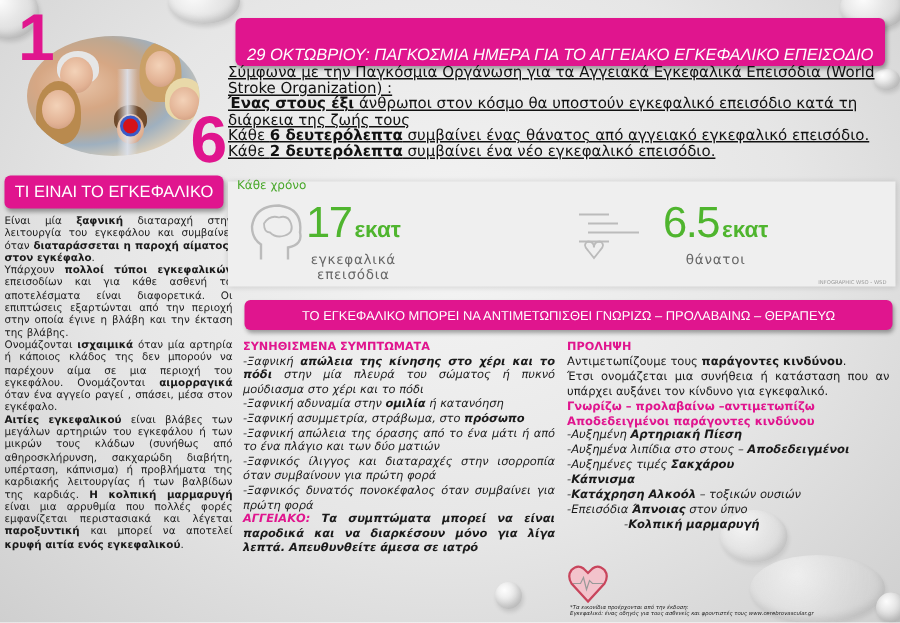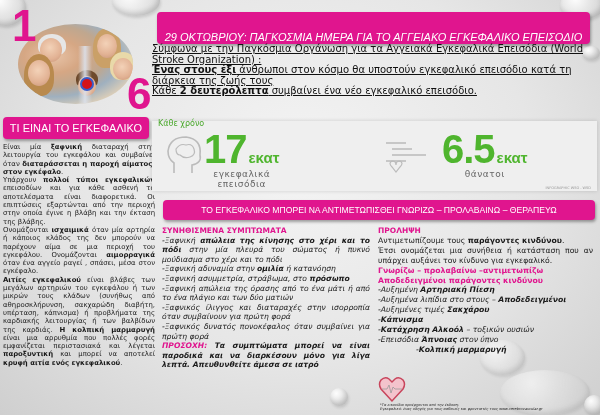--- a/index.html
+++ b/index.html
@@ -38,21 +38,21 @@
   
   .top-banner { left: 157px; top: 12px; width: 433px; height: 32px; font-size: 11px; line-height: 13px; font-style: italic; padding-top: 19px; }
   .intro { position: absolute; left: 152px; top: 44px; width: 440px; font-size: 10px; line-height: 10.6px; color: #111; text-decoration: underline; }
   .intro p { margin: 0; }
 
   
   .stats { position: absolute; left: 152px; top: 121px; width: 445px; height: 70px;
     background: #efefef; box-shadow: 0 0 4px rgba(0,0,0,0.15); }
   .every-year { position: absolute; left: 6px; top: -2px; font-size: 8px; color: #4aa82c; }
   .stat { position: absolute; top: 8px; }
-  .stat-num { font-family: "Liberation Sans", sans-serif; font-weight: bold; color: #4fb52e; font-size: 40px; line-height: 40px; letter-spacing: -1px; }
+  .stat-num { font-family: "Liberation Sans", sans-serif; font-weight: normal; color: #4fb52e; font-size: 29px; line-height: 40px; letter-spacing: -1px; }
   .stat-unit { font-family: "Liberation Sans", sans-serif; color: #4fb52e; font-size: 15px; font-weight: bold; margin-left: 2px; }
   .stat-label { font-size: 9px; color: #666; text-align: center; line-height: 10px; letter-spacing: 0.5px; }
   .credit { position: absolute; right: 6px; bottom: 1px; font-size: 3.5px; color: #999; }
   .outline-icon { position: absolute; }
 
   
   .mid-banner { left: 163px; top: 200px; width: 432px; height: 20px; font-size: 8.6px; line-height: 20px; }
 
   .section-head { color: #e0158e; font-weight: bold; font-size: 7.5px; }
   .col-symptoms { position: absolute; left: 162px; top: 226px; width: 208px; font-size: 7.6px; line-height: 9.6px; font-style: italic; color: #1a1a1a; text-align: justify; }
@@ -102,20 +102,21 @@
   <p><span>Υπάρχουν </span><b>πολλοί τύποι εγκεφαλικών</b><span> επεισοδίων και για κάθε ασθενή τα αποτελέσματα είναι διαφορετικά. Οι επιπτώσεις εξαρτώνται από την περιοχή στην οποία έγινε η βλάβη και την έκταση της βλάβης.</span></p>
   <p><span>Ονομάζονται </span><b>ισχαιμικά</b><span> όταν μία αρτηρία ή κάποιος κλάδος της δεν μπορούν να παρέχουν αίμα σε μια περιοχή του εγκεφάλου. Ονομάζονται </span><b>αιμορραγικά</b><span> όταν ένα αγγείο ραγεί , σπάσει, μέσα στον εγκέφαλο.</span></p>
   <p><b>Αιτίες εγκεφαλικού</b><span> είναι βλάβες των μεγάλων αρτηριών του εγκεφάλου ή των μικρών τους κλάδων (συνήθως από αθηροσκλήρυνση, σακχαρώδη διαβήτη, υπέρταση, κάπνισμα) ή προβλήματα της καρδιακής λειτουργίας ή των βαλβίδων της καρδιάς. </span><b>Η κολπική μαρμαρυγή</b><span> είναι μια αρρυθμία που πολλές φορές εμφανίζεται περιστασιακά και λέγεται </span><b>παροξυντική</b><span> και μπορεί να αποτελεί </span><b>κρυφή αιτία ενός εγκεφαλικού</b><span>.</span></p>
 </div>
 
 <div class="pill-header top-banner">29 ΟΚΤΩΒΡΙΟΥ: ΠΑΓΚΟΣΜΙΑ ΗΜΕΡΑ ΓΙΑ ΤΟ ΑΓΓΕΙΑΚΟ ΕΓΚΕΦΑΛΙΚΟ ΕΠΕΙΣΟΔΙΟ</div>
 
 <div class="intro">
   <p>Σύμφωνα με την Παγκόσμια Οργάνωση για τα Αγγειακά Εγκεφαλικά Επεισόδια (World Stroke Organization) :</p>
   <p><b>Ένας στους έξι</b><span> άνθρωποι στον κόσμο θα υποστούν εγκεφαλικό επεισόδιο κατά τη διάρκεια της ζωής τους</span></p>
+  <p><span>Κάθε </span><b>6 δευτερόλεπτα</b><span> συμβαίνει ένας θάνατος από αγγειακό εγκεφαλικό επεισόδιο.</span></p>
   <p><span>Κάθε </span><b>2 δευτερόλεπτα</b><span> συμβαίνει ένα νέο εγκεφαλικό επεισόδιο.</span></p>
 </div>
 
 <div class="stats">
   <div class="every-year">Κάθε χρόνο</div>
   <svg class="outline-icon" style="left:12px;top:12px;" width="40" height="44" viewBox="0 0 40 44">
     <path d="M28 40 L28 32 Q38 30 36 22 Q38 6 22 4 Q6 4 4 18 Q4 26 10 30 L10 40" fill="none" stroke="#bbb" stroke-width="1.6"></path>
     <path d="M12 16 Q16 10 22 12 Q28 10 30 16 Q32 22 26 24 Q20 26 16 22 Q12 22 12 16 Z" fill="none" stroke="#bbb" stroke-width="1.2"></path>
   </svg>
   <div class="stat" style="left:52px;">
@@ -137,21 +138,21 @@
 <div class="pill-header mid-banner">ΤΟ ΕΓΚΕΦΑΛΙΚΟ ΜΠΟΡΕΙ ΝΑ ΑΝΤΙΜΕΤΩΠΙΣΘΕΙ  ΓΝΩΡΙΖΩ – ΠΡΟΛΑΒΑΙΝΩ – ΘΕΡΑΠΕΥΩ</div>
 
 <div class="col-symptoms">
   <div class="section-head" style="font-style:normal;">ΣΥΝΗΘΙΣΜΕΝΑ ΣΥΜΠΤΩΜΑΤΑ</div>
   <div><span>-Ξαφνική </span><b>απώλεια της κίνησης στο χέρι και το πόδι</b><span> στην μία πλευρά του σώματος ή πυκνό μούδιασμα στο χέρι και το πόδι</span></div>
   <div><span>-Ξαφνική αδυναμία στην </span><b>ομιλία</b><span> ή κατανόηση</span></div>
   <div><span>-Ξαφνική ασυμμετρία, στράβωμα, στο </span><b>πρόσωπο</b></div>
   <div>-Ξαφνική απώλεια της όρασης από το ένα μάτι ή από το ένα πλάγιο και των δύο ματιών</div>
   <div>-Ξαφνικός ίλιγγος και διαταραχές στην ισορροπία όταν συμβαίνουν για πρώτη φορά</div>
   <div>-Ξαφνικός δυνατός πονοκέφαλος όταν συμβαίνει για πρώτη φορά</div>
-  <div style="font-weight:bold;"><span class="pink">ΠΡΟΣΟΧΗ:</span><span> Τα συμπτώματα μπορεί να είναι παροδικά και να διαρκέσουν μόνο για λίγα λεπτά. Απευθυνθείτε άμεσα σε ιατρό</span></div>
+  <div style="font-weight:bold;"><span class="pink">ΑΓΓΕΙΑΚΟ:</span><span> Τα συμπτώματα μπορεί να είναι παροδικά και να διαρκέσουν μόνο για λίγα λεπτά. Απευθυνθείτε άμεσα σε ιατρό</span></div>
 </div>
 
 <div class="col-prev">
   <div class="section-head">ΠΡΟΛΗΨΗ</div>
   <div><span>Αντιμετωπίζουμε τους </span><b>παράγοντες κινδύνου</b><span>.</span></div>
   <div>Έτσι ονομάζεται μια συνήθεια ή κατάσταση που αν υπάρχει αυξάνει τον κίνδυνο για εγκεφαλικό.</div>
   <div class="pink-i">Γνωρίζω – προλαβαίνω –αντιμετωπίζω</div>
   <div class="pink-i">Αποδεδειγμένοι παράγοντες κινδύνου</div>
   <div class="it"><span>-Αυξημένη </span><b>Αρτηριακή Πίεση</b></div>
   <div class="it"><span>-Αυξημένα λιπίδια στο στους – </span><b>Αποδεδειγμένοι</b></div>

